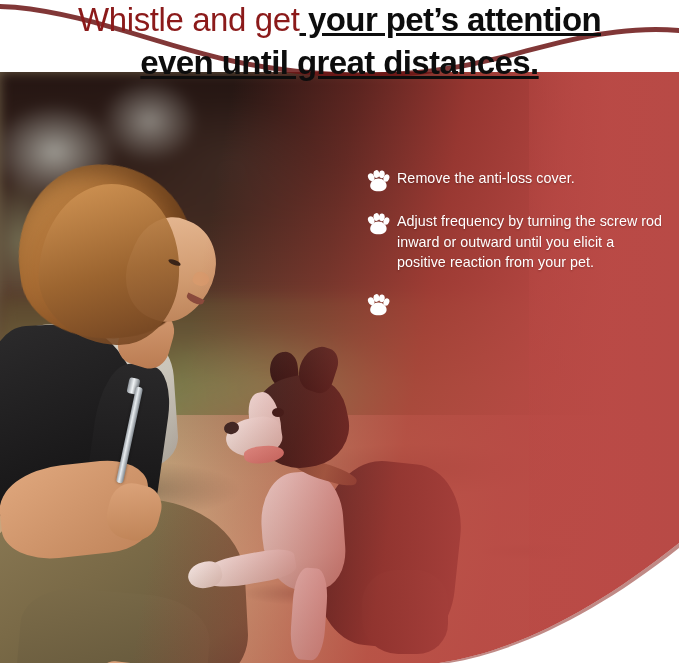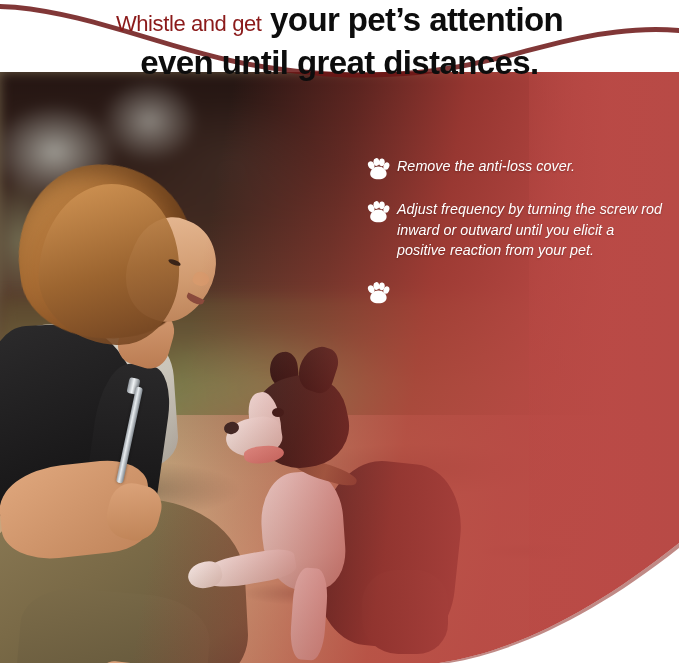--- a/index.html
+++ b/index.html
@@ -13,26 +13,27 @@
   .page { position:relative; width:679px; height:663px; background:#fff; overflow:hidden; }
 
   
   .headline {
     position:absolute; left:0; top:0; width:679px; height:78px;
     text-align:center; z-index:40;
     padding-top:1px;
   }
   .hl-line { display:block; line-height:37px; white-space:nowrap; }
   .hl-red {
-    font-size:22px; font-weight:400; letter-spacing:-0.4px;
+    font-size:33px; font-weight:400; letter-spacing:-0.4px;
     color:#8b1a1a;
   }
   .hl-black {
     font-size:33px; font-weight:700; letter-spacing:-0.6px;
     color:#0d0d0d;
+    text-decoration:underline;
   }
 
   
   .photo-wrap {
     position:absolute; left:0; top:72px; width:679px; height:591px;
     overflow:hidden; z-index:10;
   }
   .photo {
     position:absolute; inset:0;
     background:#6a5a44;
@@ -293,23 +294,22 @@
     z-index:25; pointer-events:none;
   }
   
   .wave-bottom {
     position:absolute; right:0; bottom:0; width:240px; height:120px;
     z-index:25; pointer-events:none;
   }
 
   
   .instructions {
-    position:absolute; left:366px; top:156px; width:300px;
+    position:absolute; left:366px; top:168px; width:300px;
     z-index:30;
-    font-style:italic;
   }
   .inst-item {
     display:flex; align-items:flex-start; margin-bottom:19px;
   }
   .paw {
     flex:0 0 auto; width:24px; height:22px; margin-right:7px; margin-top:2px;
     position:relative;
   }
   .paw svg { display:block; width:24px; height:22px; }
   .inst-text {

